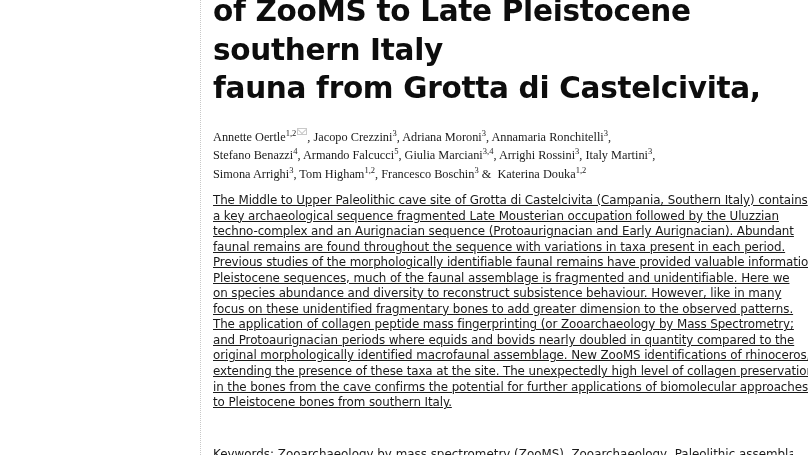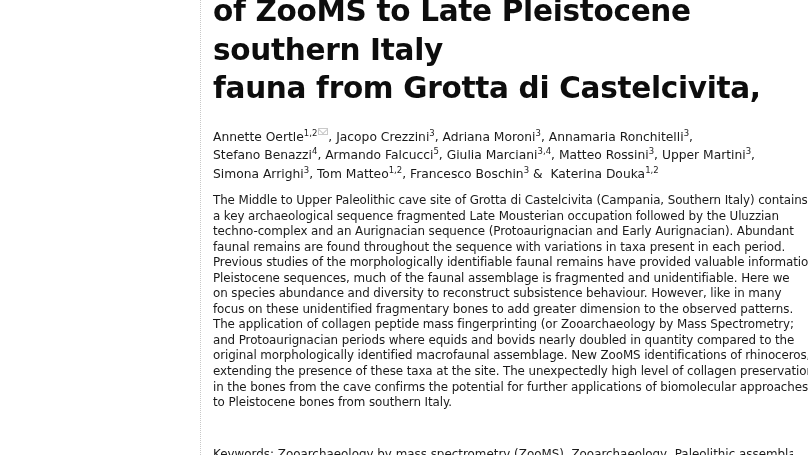--- a/index.html
+++ b/index.html
@@ -44,20 +44,21 @@
       color: #0d0d0d;
     }
     .authors {
       position: absolute;
       top: 128px;
       left: 0;
       width: 590px;
       font-size: 12.3px;
       line-height: 18.3px;
       color: #1a1a1a;
+      font-family: Liberation Serif, serif;
     }
     .authors sup {
       font-size: 8.5px;
       line-height: 0;
       vertical-align: 5px;
     }
     .mail-icon {
       display: inline-block;
       width: 10px;
       height: 7px;
@@ -85,20 +86,21 @@
       width: 580px;
       font-size: 11.9px;
       line-height: 15.55px;
       color: #1a1a1a;
       margin: 0;
       letter-spacing: -0.1px;
     }
     .abstract .line {
       display: block;
       white-space: nowrap;
+      text-decoration: underline;
     }
     .keywords {
       position: absolute;
       top: 447px;
       left: 0;
       width: 580px;
       font-size: 11.9px;
       line-height: 15px;
       color: #1a1a1a;
       white-space: nowrap;
@@ -122,26 +124,26 @@
     <div>
       <span>Annette Oertle</span><sup>1,2</sup><span class="mail-icon"></span><span>, </span>
       <span>Jacopo Crezzini</span><sup>3</sup><span>, </span>
       <span>Adriana Moroni</span><sup>3</sup><span>, </span>
       <span>Annamaria Ronchitelli</span><sup>3</sup><span>,</span>
     </div>
     <div>
       <span>Stefano Benazzi</span><sup>4</sup><span>, </span>
       <span>Armando Falcucci</span><sup>5</sup><span>, </span>
       <span>Giulia Marciani</span><sup>3,4</sup><span>, </span>
-      <span>Matteo Rossini</span><sup>3</sup><span>, </span>
-      <span>Upper Martini</span><sup>3</sup><span>,</span>
+      <span>Arrighi Rossini</span><sup>3</sup><span>, </span>
+      <span>Italy Martini</span><sup>3</sup><span>,</span>
     </div>
     <div>
       <span>Simona Arrighi</span><sup>3</sup><span>, </span>
-      <span>Tom Matteo</span><sup>1,2</sup><span>, </span>
+      <span>Tom Higham</span><sup>1,2</sup><span>, </span>
       <span>Francesco Boschin</span><sup>3</sup><span style="white-space:pre"> &amp; </span>
       <span>Katerina Douka</span><sup>1,2</sup>
     </div>
   </div>
 
   <p class="abstract">
     <span class="line">The Middle to Upper Paleolithic cave site of Grotta di Castelcivita (Campania, Southern Italy) contains</span>
     <span class="line">a key archaeological sequence fragmented Late Mousterian occupation followed by the Uluzzian</span>
     <span class="line">techno-complex and an Aurignacian sequence (Protoaurignacian and Early Aurignacian). Abundant</span>
     <span class="line">faunal remains are found throughout the sequence with variations in taxa present in each period.</span>

